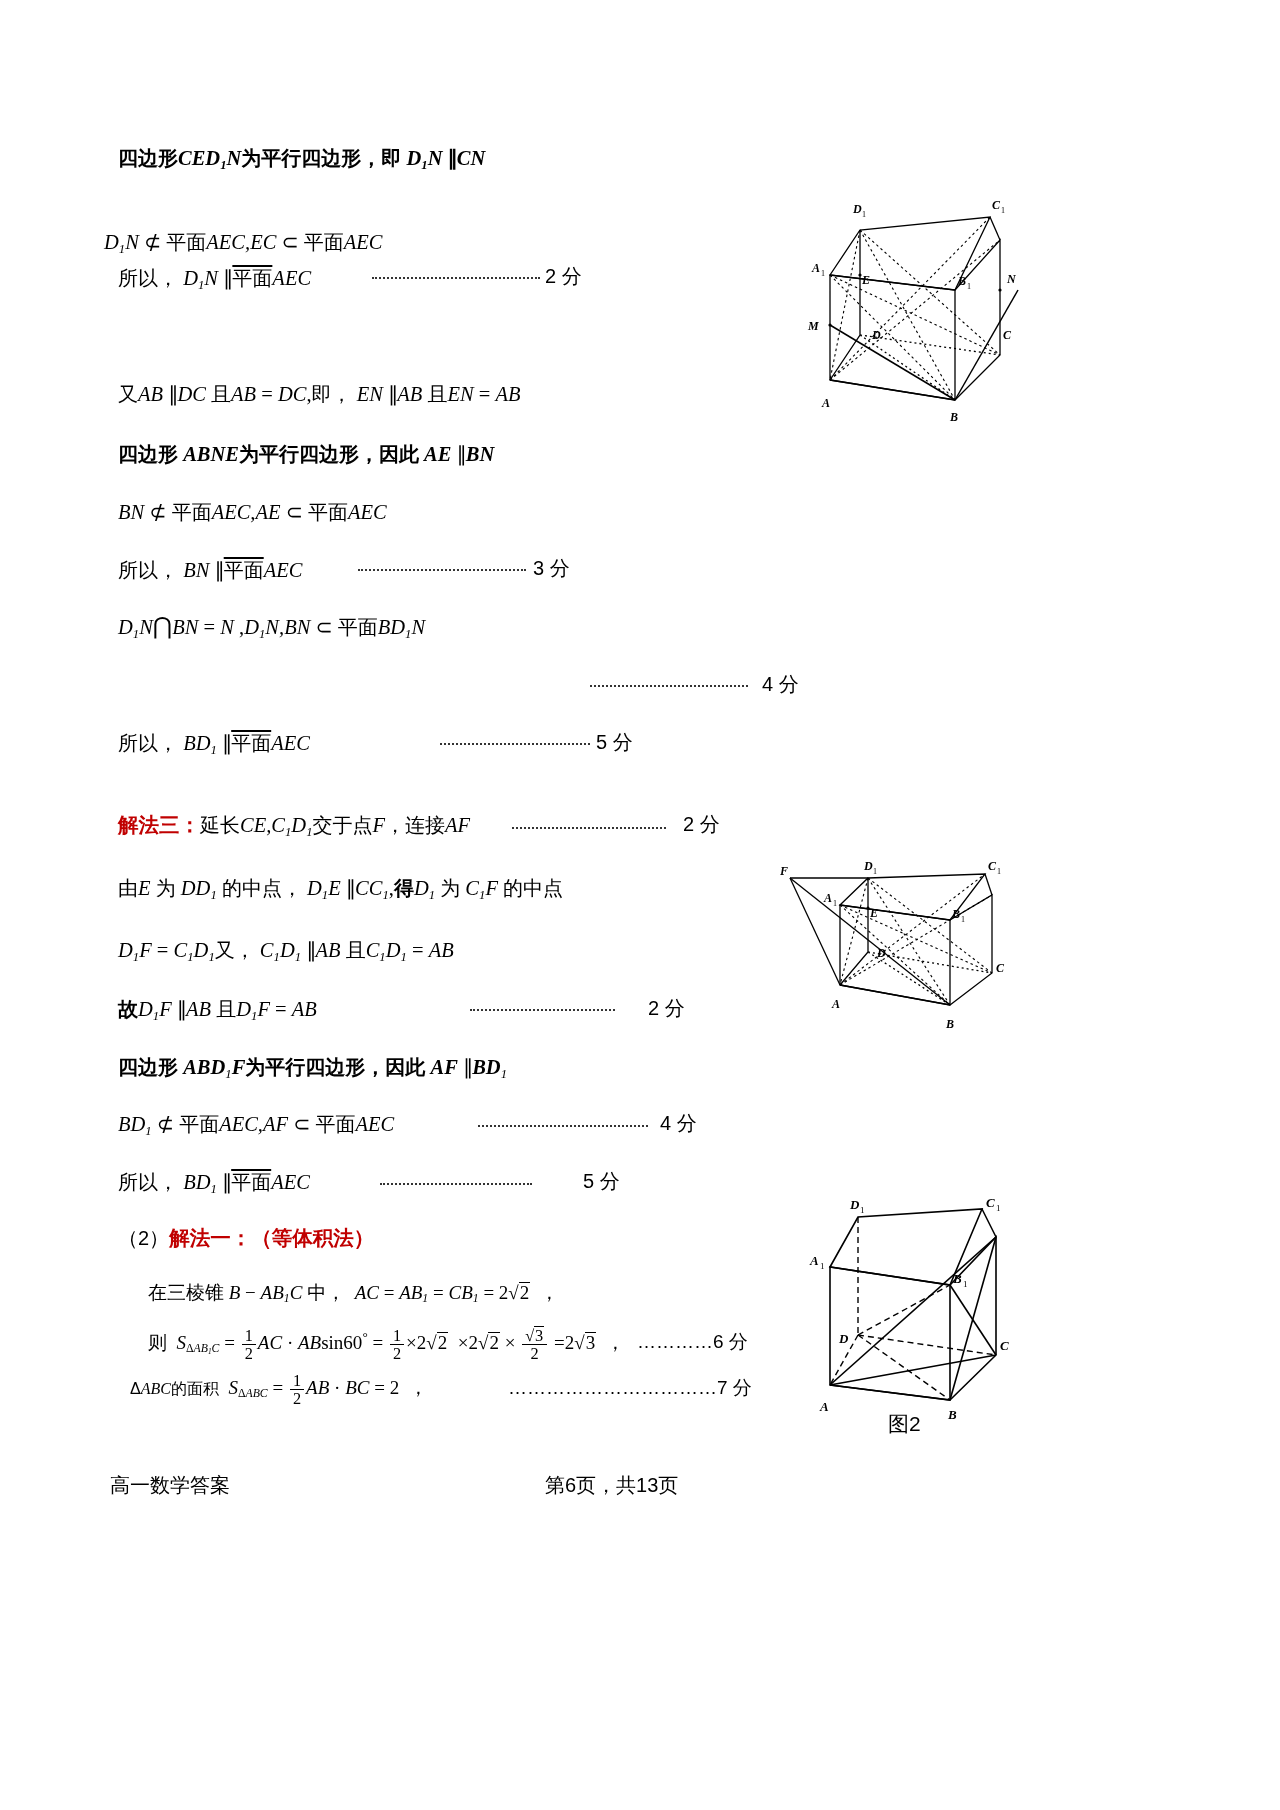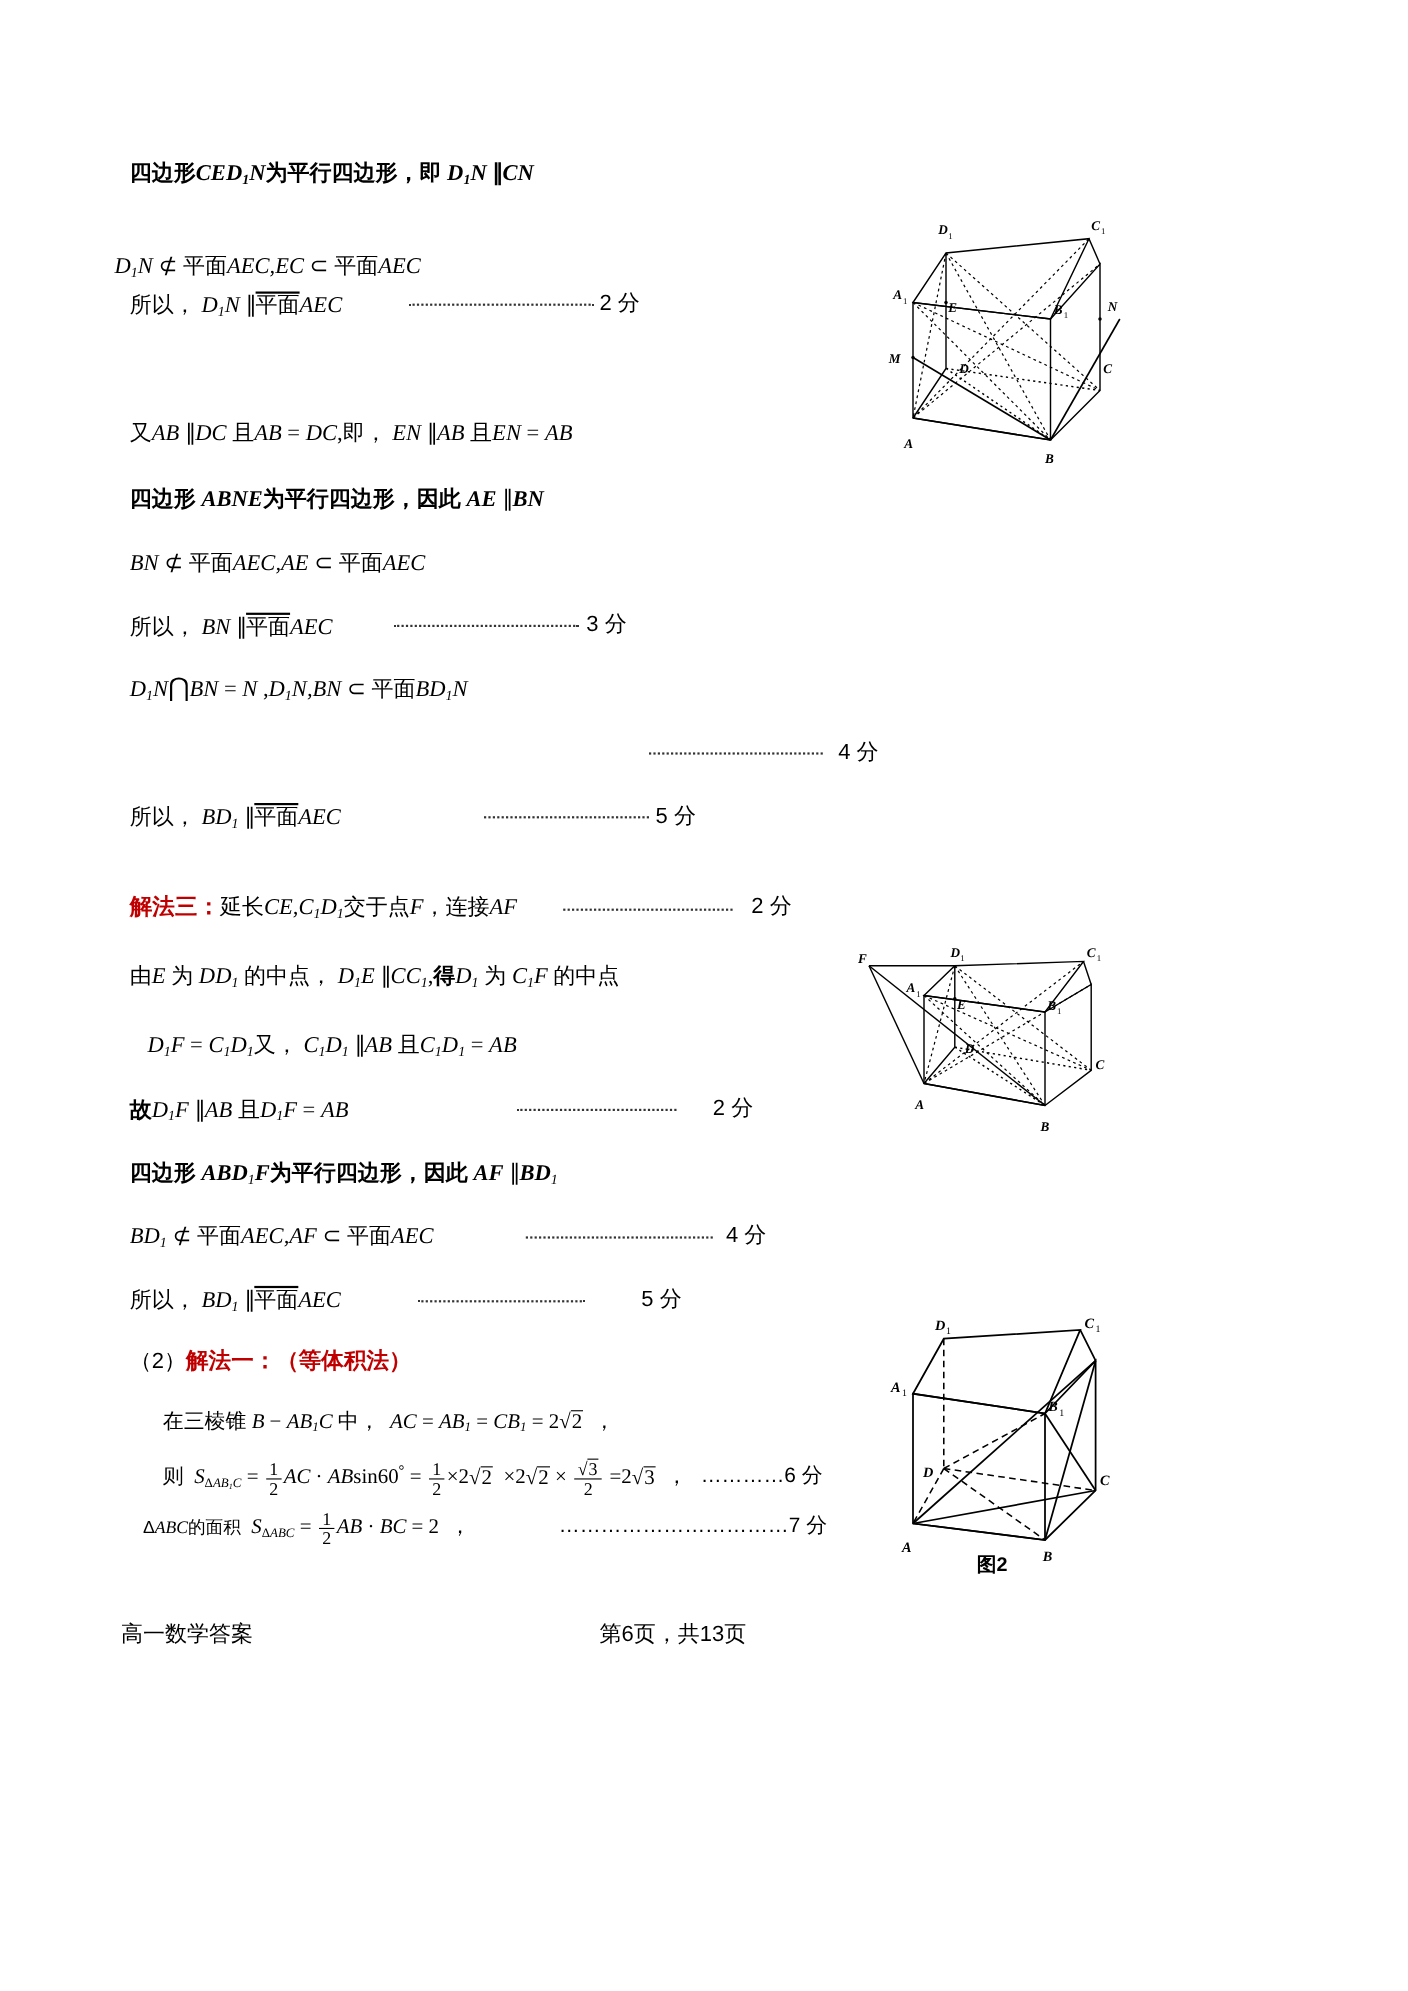--- a/index.html
+++ b/index.html
@@ -10,21 +10,21 @@
   .it{font-family:"Liberation Serif",serif;font-style:italic;}
   .itb{font-family:"Liberation Serif",serif;font-style:italic;font-weight:bold;}
   sub{font-size:.62em;vertical-align:-0.28em;font-style:italic;}
   .ov{text-decoration:overline;}
   .red{color:#c00000;font-family:"Liberation Sans",sans-serif;font-weight:bold;}
   .dots{display:inline-block;border-bottom:2.5px dotted #333;vertical-align:0.28em;height:0;}
   .par{font-family:"Liberation Serif",serif;font-style:normal;letter-spacing:-1px;}
   .footer{position:absolute;font-family:"Liberation Sans",sans-serif;font-size:20px;}
   svg{display:block;}
   .fig{position:absolute;}
-  .figlabel{position:absolute;font-family:"Liberation Sans",sans-serif;font-size:18px;font-weight:bold;}
+  .figlabel{position:absolute;font-family:"Liberation Sans",sans-serif;font-size:21px;}
   .frac{display:inline-block;vertical-align:middle;text-align:center;font-size:.86em;line-height:1.05;margin:0 2px;}
   .frac .num{display:block;border-bottom:1.4px solid #000;padding:0 3px;}
   .frac .den{display:block;padding:0 3px;}
   .sqrt{display:inline-block;}
   .sqrt .rad{display:inline-block;}
   .sqrt .bar{display:inline-block;border-top:1.4px solid #000;padding:0 1px;}
 </style>
 </head>
 <body>
 
@@ -79,21 +79,21 @@
   <div class="line" style="left:118px;top:815px;">
     <span class="red">解法三：</span><span class="cn">延长</span><span class="it">CE,C</span><sub>1</sub><span class="it">D</span><sub>1</sub><span class="cn">交于点</span><span class="it">F</span><span class="cn">，连接</span><span class="it">AF</span>
   </div>
   <div class="line" style="left:512px;top:818px;"><span class="dots" style="width:154px"></span></div>
   <div class="line" style="left:683px;top:814px;"><span class="cn">2 分</span></div>
 
   <div class="line" style="left:118px;top:878px;">
     <span class="cn">由</span><span class="it">E</span> <span class="cn">为</span> <span class="it">DD</span><sub>1</sub> <span class="cn">的中点，</span>&nbsp;<span class="it">D</span><sub>1</sub><span class="it">E</span>&nbsp;<span class="par">∥</span><span class="it">CC</span><sub>1</sub>,<span class="cn" style="font-weight:bold">得</span><span class="it">D</span><sub>1</sub> <span class="cn">为</span> <span class="it">C</span><sub>1</sub><span class="it">F</span> <span class="cn">的中点</span>
   </div>
 
-  <div class="line" style="left:118px;top:940px;margin-left:16px;">
+  <div class="line" style="left:118px;top:940px;">
     <span class="it">D</span><sub>1</sub><span class="it">F</span> = <span class="it">C</span><sub>1</sub><span class="it">D</span><sub>1</sub><span class="cn">又，</span>&nbsp;<span class="it">C</span><sub>1</sub><span class="it">D</span><sub>1</sub>&nbsp;<span class="par">∥</span><span class="it">AB</span>&nbsp;<span class="cn">且</span><span class="it">C</span><sub>1</sub><span class="it">D</span><sub>1</sub> = <span class="it">AB</span>
   </div>
 
   <div class="line" style="left:118px;top:999px;">
     <span class="cn" style="font-weight:bold">故</span><span class="it">D</span><sub>1</sub><span class="it">F</span>&nbsp;<span class="par">∥</span><span class="it">AB</span>&nbsp;<span class="cn">且</span><span class="it">D</span><sub>1</sub><span class="it">F</span> = <span class="it">AB</span>
   </div>
   <div class="line" style="left:470px;top:1000px;"><span class="dots" style="width:145px"></span></div>
   <div class="line" style="left:648px;top:998px;"><span class="cn">2 分</span></div>
 
   <div class="line" style="left:118px;top:1057px;">

